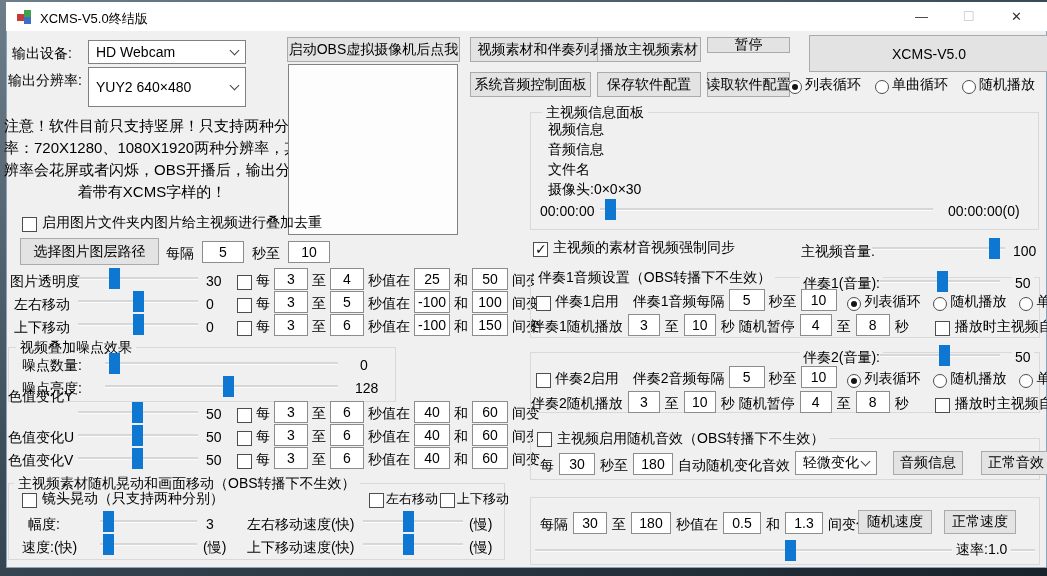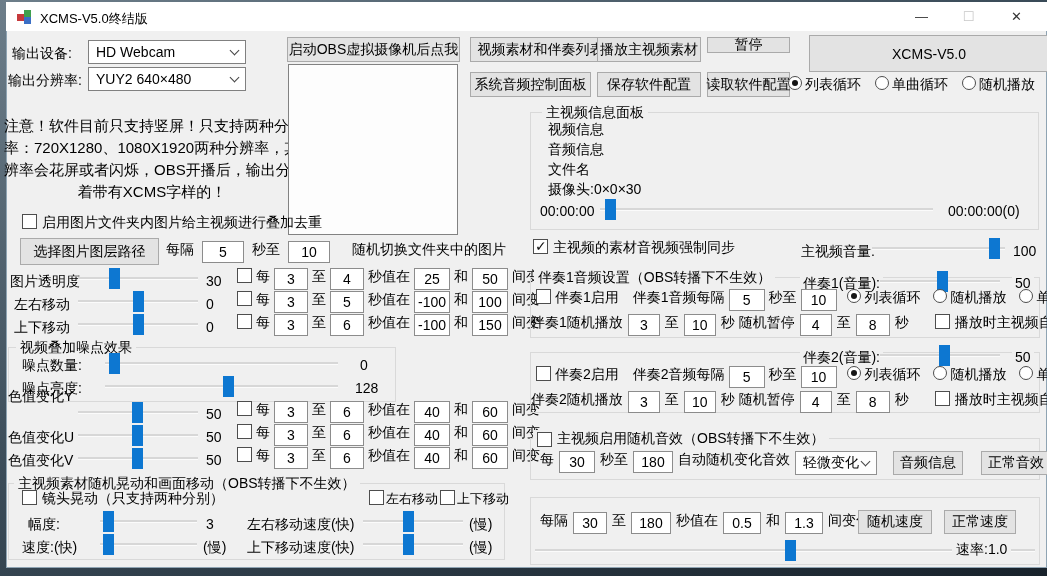--- a/index.html
+++ b/index.html
@@ -7,21 +7,21 @@
   body{font-family:"Liberation Sans","DejaVu Sans",sans-serif;color:#000;font-size:14px}
   .screen{position:relative;width:1047px;height:576px;overflow:hidden;
     background:linear-gradient(155deg,#6d7e8a 0%,#3a4b58 45%,#18222b 100%)}
   .window{position:absolute;left:6px;top:2px;width:1041px;height:566px;background:#f0f0f0;border:1px solid #8fa4b3}
   .titlebar{position:absolute;left:6px;top:2px;width:1041px;height:29px;background:#ffffff}
   .title{position:absolute;left:40px;top:10px;font-size:13px;white-space:nowrap}
   .appicon{position:absolute;left:16px;top:8px;width:16px;height:16px}
   .capbtn{position:absolute;top:2px;height:28px;width:47px;display:flex;align-items:center;justify-content:center;font-size:13px;color:#333}
   .capbtn.dim{color:#c8c8c8}
   .lbl{position:absolute;white-space:nowrap;line-height:17px}
-  .frow{position:absolute;display:flex;align-items:flex-start;white-space:nowrap;gap:5px}
+  .frow{position:absolute;display:flex;align-items:flex-end;white-space:nowrap;gap:5px}
   .btn{position:absolute;display:flex;align-items:center;justify-content:center;background:#e3e3e3;border:1px solid #aaaaaa;white-space:nowrap}
   .fbtn{display:inline-flex;align-items:center;justify-content:center;background:#e3e3e3;border:1px solid #aaaaaa;white-space:nowrap;flex:none}
   .in{display:inline-flex;align-items:center;justify-content:center;background:#fff;border:1px solid #8c8c8c;height:22px;flex:none}
   .fs{position:absolute;border:1px solid #d9d9d9}
   .leg{position:absolute;background:#f0f0f0;padding:0 4px;white-space:nowrap;display:flex;align-items:center;gap:5px}
   .slider{position:absolute;height:21px}
   .slider .tr{position:absolute;left:0;right:0;top:9px;height:2px;background:#d7d7d7;box-shadow:0 1px 0 #fbfbfb}
   .slider .th{position:absolute;top:0;height:21px;width:11px;background:#0d77d1;margin-left:-5px}
   .cb{display:inline-block;width:15px;height:15px;background:#fff;border:1px solid #4d4d4d;position:relative;flex:none}
   .cb.on::after{content:"✓";position:absolute;left:1px;top:-2px;font-size:14px;font-weight:bold;color:#111;line-height:16px}
@@ -49,21 +49,21 @@
   <div class="capbtn" style="left:898px">—</div>
   <div class="capbtn dim" style="left:945px">☐</div>
   <div class="capbtn" style="left:992px;width:49px">✕</div>
 
   <div class="lbl" style="left:12px;top:45px">输出设备:</div>
   <div class="combo" style="left:88px;top:40px;width:158px;height:24px">
     <span>HD Webcam</span>
     <span class="chev"></span>
   </div>
   <div class="lbl" style="left:8px;top:72px">输出分辨率:</div>
-  <div class="combo" style="left:88px;top:67px;width:158px;height:24px">
+  <div class="combo" style="left:88px;top:67px;width:158px;height:40px">
     <span>YUY2 640×480</span>
     <span class="chev"></span>
   </div>
 
   <div class="notice">
     <div>注意！软件目前只支持竖屏！只支持两种分别</div>
     <div>率：720X1280、1080X1920两种分辨率，其他分</div>
     <div>辨率会花屏或者闪烁，OBS开播后，输出分辨率选</div>
     <div>着带有XCMS字样的！</div>
   </div>
@@ -108,21 +108,20 @@
     <span>启用图片文件夹内图片给主视频进行叠加去重</span>
   </div>
 
   <div class="btn" style="left:20px;top:238px;width:139px;height:27px">选择图片图层路径</div>
   <div class="frow" style="left:166px;top:241px;gap:8px">
     <span>每隔</span>
     <span class="in" style="width:42px">5</span>
     <span>秒至</span>
     <span class="in" style="width:42px">10</span>
     <span style="width:6px"></span>
-    <span>随机切换文件夹中的图片</span>
   </div>
 
   <div class="lbl" style="left:10px;top:273px">图片透明度</div>
   <div class="slider" style="left:78px;top:268px;width:120px">
       <div class="tr"></div>
       <div class="th" style="left:30%"></div>
     </div>
   <div class="lbl" style="left:206px;top:273px">30</div>
   <div class="frow" style="left:237px;top:268px;gap:4px">
     <span class="cb"></span>

